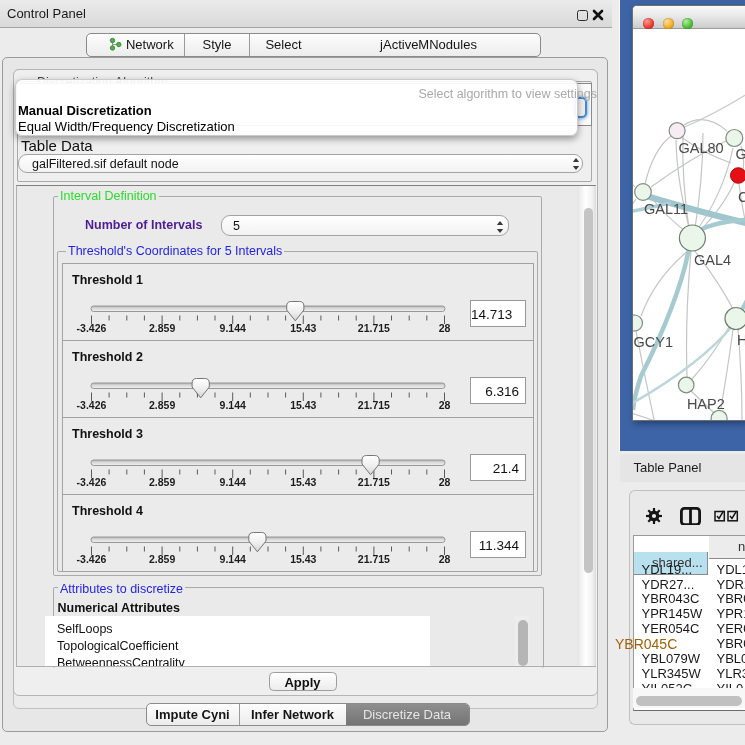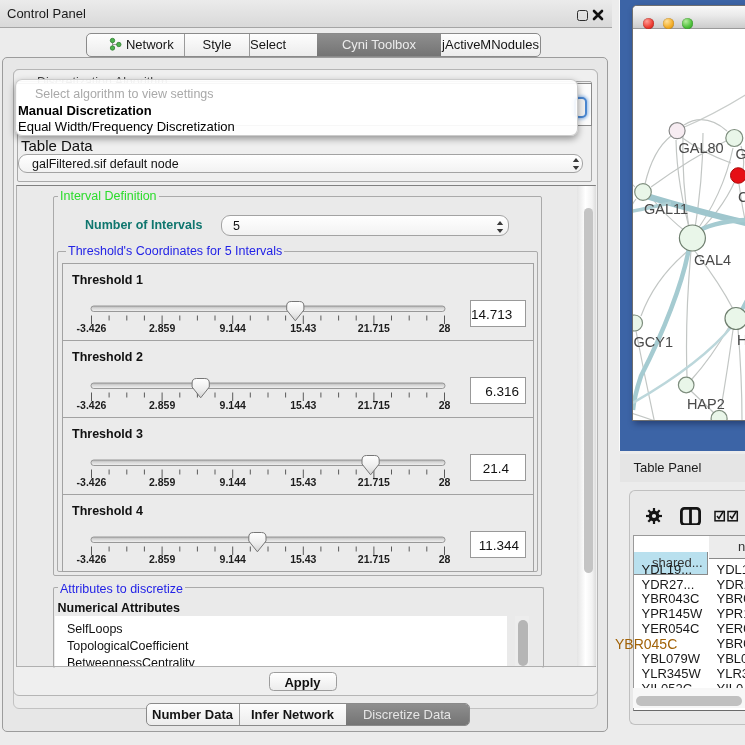--- a/index.html
+++ b/index.html
@@ -21,22 +21,21 @@
         <g stroke="#9a9a9a" stroke-width="1">
           <line x1="3.5" y1="4" x2="3.5" y2="11"></line>
           <line x1="3.5" y1="7.5" x2="9.5" y2="7.5"></line>
         </g>
         <circle cx="3.5" cy="3.5" r="2.2" fill="#4db34d" stroke="#2e7d2e" stroke-width="0.8"></circle>
         <circle cx="3.5" cy="11" r="2.2" fill="#4db34d" stroke="#2e7d2e" stroke-width="0.8"></circle>
         <circle cx="9.8" cy="7.5" r="2.2" fill="#4db34d" stroke="#2e7d2e" stroke-width="0.8"></circle>
       </svg>
 Network</div>
 <div style="width:64px;height:22px;line-height:22px;font-size:13px;color:#151515;text-align:center;border-right:1px solid #9a9a9a">Style</div>
-<div style="width:67px;height:22px;line-height:22px;font-size:13px;color:#151515;text-align:left">Select</div>
-<div style="width:124px;height:22px;line-height:22px;font-size:13px;color:#ececec;text-align:center;background:linear-gradient(#8e8e8e,#747474)">Cyni Toolbox</div>
+<div style="width:67px;height:22px;line-height:22px;font-size:13px;color:#151515;text-align:center">Select</div>
 <div style="flex:1;height:22px;line-height:22px;font-size:13px;color:#151515;text-align:center">jActiveMNodules</div>
 </div>
 
 <div class="abs" style="left:1.5px;top:57px;width:604px;height:673px;background:#e7e7e7;border:1px solid #9c9c9c;border-radius:5px"></div>
 
 <div class="abs" style="left:13px;top:69px;width:583px;height:638px;background:#ebebeb;border:1px solid #c2c2c2;border-radius:6px"></div>
 
 <div class="abs" style="left:13px;top:69px;width:583px;height:625px;background:#efefef;border:1px solid #b5b5b5;border-radius:6px"></div>
 
 <div class="abs" style="left:17px;top:81px;width:573px;height:99px;border:1px solid #a9a9a9;border-radius:2px"></div>
@@ -50,21 +49,21 @@
 <svg width="12.0" height="14.0" style="position:absolute;left:570px;top:157px" viewBox="0 0 12 14">
 <path d="M6,1 L9.2,5 L2.8,5 Z" fill="#3a3a3a"></path>
 <path d="M6,13 L9.2,9 L2.8,9 Z" fill="#3a3a3a"></path>
 </svg>
 
 <div class="abs" style="left:16px;top:185px;width:580px;height:482px;background:#eaeaea;border-top:1px solid #808080;border-left:1px solid #b0b0b0;border-right:1px solid #9f9f9f;border-bottom:1px solid #b0b0b0;box-sizing:border-box"></div>
 
 <div class="abs" style="left:53px;top:196px;width:487px;height:378px;border:1px solid #aaaaaa;border-radius:2px"></div>
 <div class="abs" style="left:58px;top:189px;background:#eaeaea;padding:0 2px;font-size:12.5px;color:#2bdc2b">Interval Definition</div>
 
-<div class="abs" style="left:85px;top:218px;font-size:12.5px;font-weight:bold;color:#0f766e">Number of Intervals</div>
+<div class="abs" style="left:85px;top:218px;font-size:12.5px;font-weight:bold;color:#4c1d95">Number of Intervals</div>
 <div class="abs" style="left:221px;top:215px;width:288px;height:21px;background:linear-gradient(#ffffff,#f2f2f2);border:1px solid #a3a3a3;border-radius:9px;font-size:12.5px;color:#111;line-height:21px;padding-left:11px;box-sizing:border-box">5</div>
 <svg width="12.0" height="14.0" style="position:absolute;left:494px;top:220px" viewBox="0 0 12 14">
 <path d="M6,1 L9.2,5 L2.8,5 Z" fill="#3a3a3a"></path>
 <path d="M6,13 L9.2,9 L2.8,9 Z" fill="#3a3a3a"></path>
 </svg>
 
 <div class="abs" style="left:57px;top:251px;width:479px;height:319px;border:1px solid #aaaaaa;border-radius:2px"></div>
 <div class="abs" style="left:66px;top:244px;background:#eaeaea;padding:0 2px;font-size:12.5px;color:#2323e6">Threshold's Coordinates for 5 Intervals</div>
 
 <div style="position:absolute;left:62px;top:263px;width:470px;height:76px;background:#ebebeb;border:1px solid #a2a2a2">
@@ -199,21 +198,21 @@
       <line x1="363.8" y1="51.5" x2="363.8" y2="56.5" stroke="#5a5a5a" stroke-width="1"></line>
       <line x1="381.5" y1="51.5" x2="381.5" y2="60" stroke="#5a5a5a" stroke-width="1"></line>
 <text x="28.5" y="68" font-size="10.5" font-weight="bold" fill="#1c1c1c" text-anchor="middle">-3.426</text>
       <text x="99.1" y="68" font-size="10.5" font-weight="bold" fill="#1c1c1c" text-anchor="middle">2.859</text>
       <text x="169.7" y="68" font-size="10.5" font-weight="bold" fill="#1c1c1c" text-anchor="middle">9.144</text>
       <text x="240.3" y="68" font-size="10.5" font-weight="bold" fill="#1c1c1c" text-anchor="middle">15.43</text>
       <text x="310.9" y="68" font-size="10.5" font-weight="bold" fill="#1c1c1c" text-anchor="middle">21.715</text>
       <text x="381.5" y="68" font-size="10.5" font-weight="bold" fill="#1c1c1c" text-anchor="middle">28</text>
 <path d="M299.0,46 L299.0,42 Q299.0,37.5 303.5,37.5 L311.7,37.5 Q316.2,37.5 316.2,42 L316.2,46 L307.6,56.8 Z" fill="url(#th3)" stroke="#767676" stroke-width="1"></path>
 </svg>
-<div style="position:absolute;left:407px;top:36px;width:56px;height:27px;background:#fff;border:1px solid #999;font-size:13.5px;color:#111;text-align:right;line-height:27px;padding-right:16px;box-sizing:border-box">21.4</div>
+<div style="position:absolute;left:407px;top:36px;width:56px;height:27px;background:#fff;border:1px solid #999;font-size:13.5px;color:#111;text-align:right;line-height:27px;padding-right:6px;box-sizing:border-box">21.4</div>
 </div>
 <div style="position:absolute;left:62px;top:494px;width:470px;height:76px;background:#ebebeb;border:1px solid #a2a2a2">
 <div style="position:absolute;left:9px;top:8.5px;font-size:12.5px;font-weight:bold;color:#111">Threshold 4</div>
 <svg width="472" height="77" style="position:absolute;left:0;top:0">
 <defs>
 <linearGradient id="tg4" x1="0" y1="0" x2="0" y2="1">
 <stop offset="0" stop-color="#b8b8b8"></stop>
           <stop offset="0.45" stop-color="#d9d9d9"></stop>
           <stop offset="1" stop-color="#f2f2f2"></stop>
 </linearGradient>
@@ -252,39 +251,39 @@
       <text x="310.9" y="68" font-size="10.5" font-weight="bold" fill="#1c1c1c" text-anchor="middle">21.715</text>
       <text x="381.5" y="68" font-size="10.5" font-weight="bold" fill="#1c1c1c" text-anchor="middle">28</text>
 <path d="M185.8,46 L185.8,42 Q185.8,37.5 190.3,37.5 L198.5,37.5 Q203.0,37.5 203.0,42 L203.0,46 L194.4,56.8 Z" fill="url(#th4)" stroke="#767676" stroke-width="1"></path>
 </svg>
 <div style="position:absolute;left:407px;top:36px;width:56px;height:27px;background:#fff;border:1px solid #999;font-size:13.5px;color:#111;text-align:right;line-height:27px;padding-right:6px;box-sizing:border-box">11.344</div>
 </div>
 
 <div class="abs" style="left:52.5px;top:587px;width:489.5px;height:80px;border:1px solid #aaaaaa;border-bottom:none;border-radius:2px"></div>
 <div class="abs" style="left:58px;top:581.5px;background:#eaeaea;padding:0 2px;font-size:12.5px;color:#2323e6">Attributes to discretize</div>
 <div class="abs" style="left:57.5px;top:601px;font-size:12.5px;font-weight:bold;color:#111">Numerical Attributes</div>
-<div class="abs" style="left:55px;top:616px;width:452px;height:50px;background:#fff;overflow:hidden">
+<div class="abs" style="left:45px;top:616px;width:385px;height:50px;background:#fff;overflow:hidden">
 <div style="font-size:12.5px;color:#111;padding:5px 0 0 12px;line-height:17px">SelfLoops<br>TopologicalCoefficient<br>BetweennessCentrality</div>
 </div>
 <div class="abs" style="left:515px;top:616px;width:14px;height:50px;background:#ededed"></div>
 <div class="abs" style="left:517.5px;top:620px;width:10px;height:46px;background:#b5b5b5;border-radius:5px"></div>
 
 <div class="abs" style="left:577px;top:186px;width:19px;height:480px;background:linear-gradient(90deg,#e4e4e4,#ffffff 45%,#f2f2f2 80%,#dcdcdc)"></div>
 <div class="abs" style="left:583.5px;top:208px;width:9px;height:365px;background:#c4c4c4;border-radius:5.5px"></div>
 
 <div class="abs" style="left:268.5px;top:672px;width:68px;height:19px;background:linear-gradient(#ffffff,#ececec);border:1px solid #9d9d9d;border-radius:4.5px;font-size:13px;font-weight:bold;color:#111;text-align:center;line-height:19px;box-sizing:border-box">Apply</div>
 
 <div class="abs" style="left:145.5px;top:702.5px;width:322px;height:21px;border:1px solid #8a8a8a;border-radius:5px;background:linear-gradient(#fdfdfd,#ececec);overflow:hidden;display:flex">
-<div style="width:93px;height:21px;line-height:21px;font-size:13px;font-weight:bold;color:#151515;text-align:center;border-right:1px solid #9a9a9a;box-sizing:border-box">Number Data</div>
+<div style="width:93px;height:21px;line-height:21px;font-size:13px;font-weight:bold;color:#151515;text-align:center;border-right:1px solid #9a9a9a;box-sizing:border-box">Impute Cyni</div>
 <div style="flex:1;height:21px;line-height:21px;font-size:13px;font-weight:bold;color:#151515;text-align:center">Infer Network</div>
 <div style="width:123px;height:21px;line-height:21px;font-size:13px;color:#e6e6e6;text-align:center;background:linear-gradient(#8e8e8e,#747474)">Discretize Data</div>
 </div>
 
 <div class="abs" style="left:15px;top:79px;width:560.5px;height:55px;background:rgba(255,255,255,0.93);border:1px solid rgba(190,190,190,0.8);border-radius:7px;box-shadow:0 3px 7px rgba(0,0,0,0.38);z-index:50">
-<div class="abs" style="left:19px;top:7px;width:562px;text-align:left;font-size:12.5px;color:#a9a9a9">Select algorithm to view settings</div>
+<div class="abs" style="left:19px;top:7px;width:562px;text-align:right;font-size:12.5px;color:#a9a9a9">Select algorithm to view settings</div>
 <div class="abs" style="left:2px;top:23px;font-size:13px;font-weight:bold;color:#000">Manual Discretization</div>
 <div class="abs" style="left:2px;top:39px;font-size:13px;color:#000">Equal Width/Frequency Discretization</div>
 </div>
 
 <div class="abs" style="left:618.5px;top:0;width:2px;height:451px;background:#fbfbfb"></div>
 <div class="abs" style="left:620px;top:0;width:125px;height:451px;background:#3c64a6"></div>
 
 <div class="abs" style="left:631.5px;top:5px;width:113.5px;height:414px;background:#fff;border:1px solid #6f6f6f;border-right:none;border-radius:5px 0 0 0;overflow:hidden;box-shadow:2px 3px 6px rgba(0,0,30,0.35)">
 <div class="abs" style="left:0;top:0;width:100%;height:22px;background:linear-gradient(#f9f9f9,#e9e9e9 45%,#cccccc);border-bottom:1px solid #9a9a9a"></div>
 <div class="abs" style="left:10px;top:11.5px;width:11px;height:11px;border-radius:50%;background:radial-gradient(circle at 35% 30%,#ff9d95,#ee4036 55%,#c01b12);box-shadow:inset 0 0 1px rgba(80,0,0,.8)"></div>

